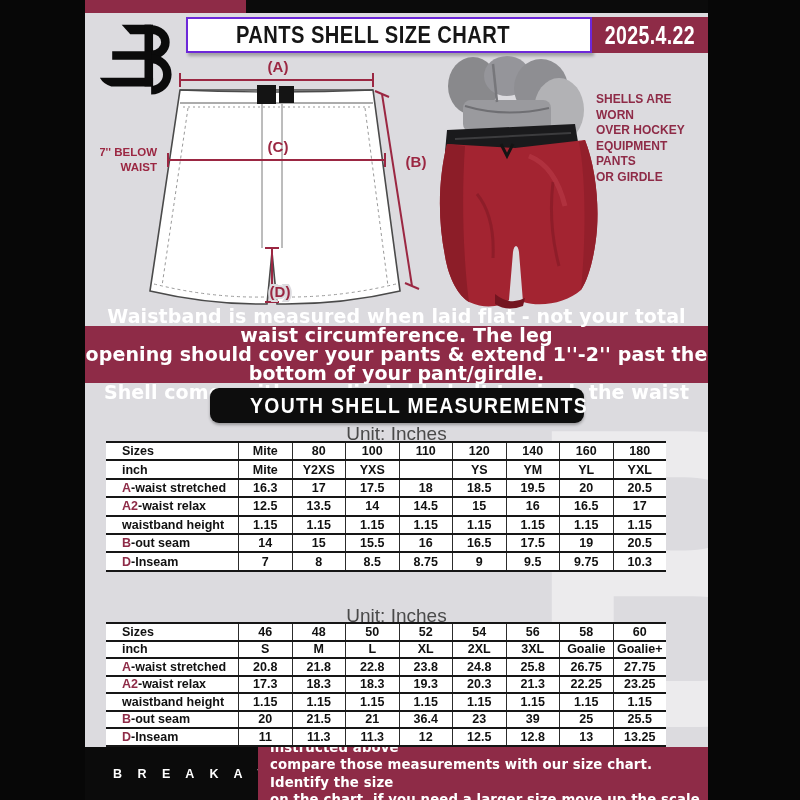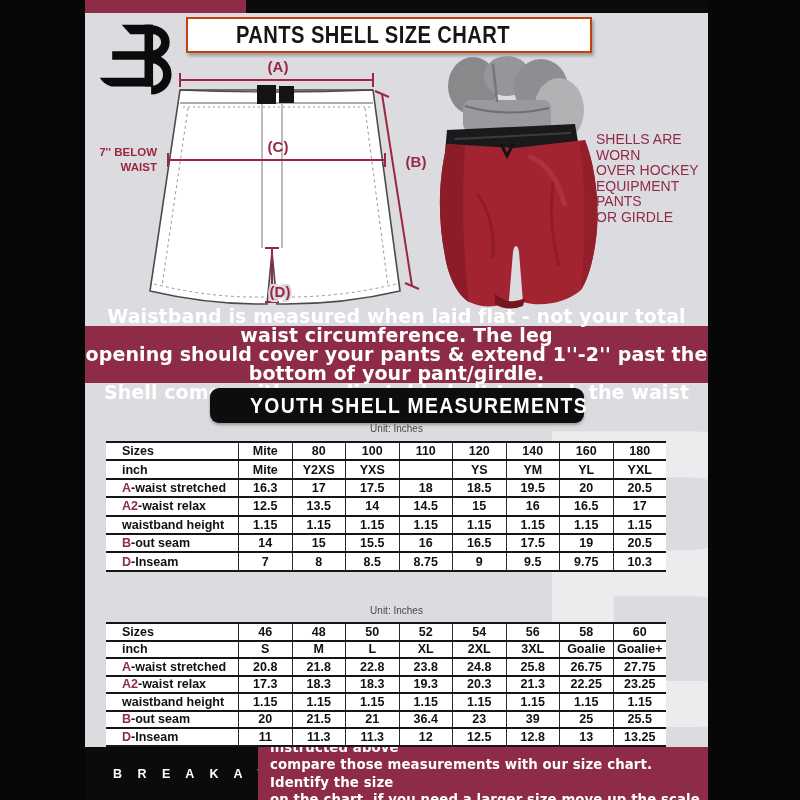--- a/index.html
+++ b/index.html
@@ -7,47 +7,47 @@
        font-family:"Liberation Sans", sans-serif;}
   .content{position:absolute;left:85px;top:0;width:623px;height:800px;background:#dcdbdf;overflow:hidden;}
 
   
   .top-strip{position:absolute;top:0;left:0;width:100%;height:13px;background:#0b0b0b;}
   .top-accent{position:absolute;top:0;left:0;width:161px;height:13px;background:#8e2b47;}
 
   
   .logo-box{position:absolute;left:12px;top:16px;width:76px;height:74px;}
   .title-box{position:absolute;left:101px;top:17px;width:406px;height:36px;background:#fff;
-             border:2px solid #c2410c;box-sizing:border-box;display:flex;align-items:center;
+             border:2px solid #6d28d9;box-sizing:border-box;display:flex;align-items:center;
              box-shadow:2px 3px 3px rgba(0,0,0,.28);}
   .title-box .t{font-size:24px;font-weight:700;color:#161616;letter-spacing:.5px;margin-left:48px;
                 display:inline-block;transform:scaleX(.84);transform-origin:left center;white-space:nowrap;}
   .date-box{position:absolute;left:507px;top:17px;width:116px;height:36px;background:#8e2b47;
             display:flex;align-items:center;justify-content:center;}
   .date-box .t{font-size:25px;font-weight:700;color:#fff;letter-spacing:.5px;display:inline-block;
                transform:scaleX(.78);white-space:nowrap;}
 
   
   .diagram-svg{position:absolute;left:15px;top:60px;}
   .photo-svg{position:absolute;left:350px;top:54px;}
-  .side-note{position:absolute;left:511px;top:92px;width:110px;font-size:14px;line-height:15.5px;
-             font-weight:400;color:#8e2b47;white-space:pre-line;margin-top:40px;}
+  .side-note{position:absolute;left:511px;top:92px;width:110px;font-size:12px;line-height:15.5px;
+             font-weight:700;color:#8e2b47;white-space:pre-line;}
 
   
   .notice{position:absolute;left:0;top:326px;width:623px;height:57px;background:#8e2b47;
           display:flex;align-items:center;justify-content:center;text-align:center;}
   .notice .t{font-family:"DejaVu Sans", sans-serif;font-size:19px;line-height:19px;font-weight:700;
              color:#fff;white-space:pre-line;letter-spacing:.1px;}
 
   
   .banner{position:absolute;left:50%;transform:translateX(-50%);width:330px;height:35px;background:#0d0d0d;
           border-radius:9px;display:flex;align-items:center;justify-content:center;box-shadow:0 2px 3px rgba(0,0,0,.3);}
   .banner .t{font-size:22px;font-weight:700;color:#fff;letter-spacing:1.5px;display:inline-block;
              transform:scaleX(.88);white-space:nowrap;}
-  .unit{position:absolute;left:0;width:623px;text-align:center;font-size:10px;color:#4a4a4a;font-weight:400;}
+  .unit{position:absolute;left:0;width:623px;text-align:center;font-size:19px;color:#4a4a4a;font-weight:400;}
 
   
   .stable{position:absolute;left:21px;width:560px;border-bottom:2px solid #161616;background:#fff;z-index:2;}
   .trow{display:grid;grid-template-columns:132px repeat(8,1fr);border-top:2px solid #161616;}
   .tcell{display:flex;align-items:center;justify-content:center;font-size:12.5px;font-weight:700;
          color:#111;border-left:1px solid #2c2c2c;overflow:hidden;white-space:nowrap;}
   .tcell:first-child{border-left:none;justify-content:flex-start;padding-left:16px;}
   .pfx{color:#8e2b47;}
   .yt .tcell{height:16.4px;}
   .at .tcell{height:15.5px;}
@@ -94,20 +94,23 @@
         <rect x="50" y="8" width="9" height="65" stroke="none"></rect>
         <path d="M57,13 a15,13.5 0 1 1 0,27" fill="none" stroke-width="9"></path>
         <path d="M16,36 L57,36 L57,45 L16,45 Z" stroke="none"></path>
         <path d="M57,44 a17,16.5 0 1 1 0,33" fill="none" stroke-width="9"></path>
         <path d="M3,64 L59,64 L59,73 L15,73 Q7,71 3,64 Z" stroke="none"></path>
       </g>
     </svg>
   </div>
   <div class="title-box">
     <span class="t">PANTS SHELL SIZE CHART</span>
+  </div>
+  <div class="date-box">
+    <span class="t">2025.4.22</span>
   </div>
 
   <svg class="diagram-svg" width="330" height="258" viewBox="0 0 330 258">
 
     <path d="M80,30 L273,30 L300,231 Q240,245 177,244 L172,192 L167,244 Q110,245 50,231 Z" fill="#ffffff" stroke="#4a4a4a" stroke-width="1.6"></path>
     <path d="M80,30 Q176,34 273,30" fill="none" stroke="#4a4a4a" stroke-width="1.4"></path>
     <path d="M80,43 L273,43" fill="none" stroke="#5a5a5a" stroke-width="1.2"></path>
     <path d="M83,47 L270,47" fill="none" stroke="#9a9a9a" stroke-width="1" stroke-dasharray="2,3"></path>
     <path d="M162,44 L162,188 M182,44 L182,188" fill="none" stroke="#7a7a7a" stroke-width="1"></path>
     <path d="M88,48 L62,226" fill="none" stroke="#9a9a9a" stroke-width="1" stroke-dasharray="3,3"></path>

